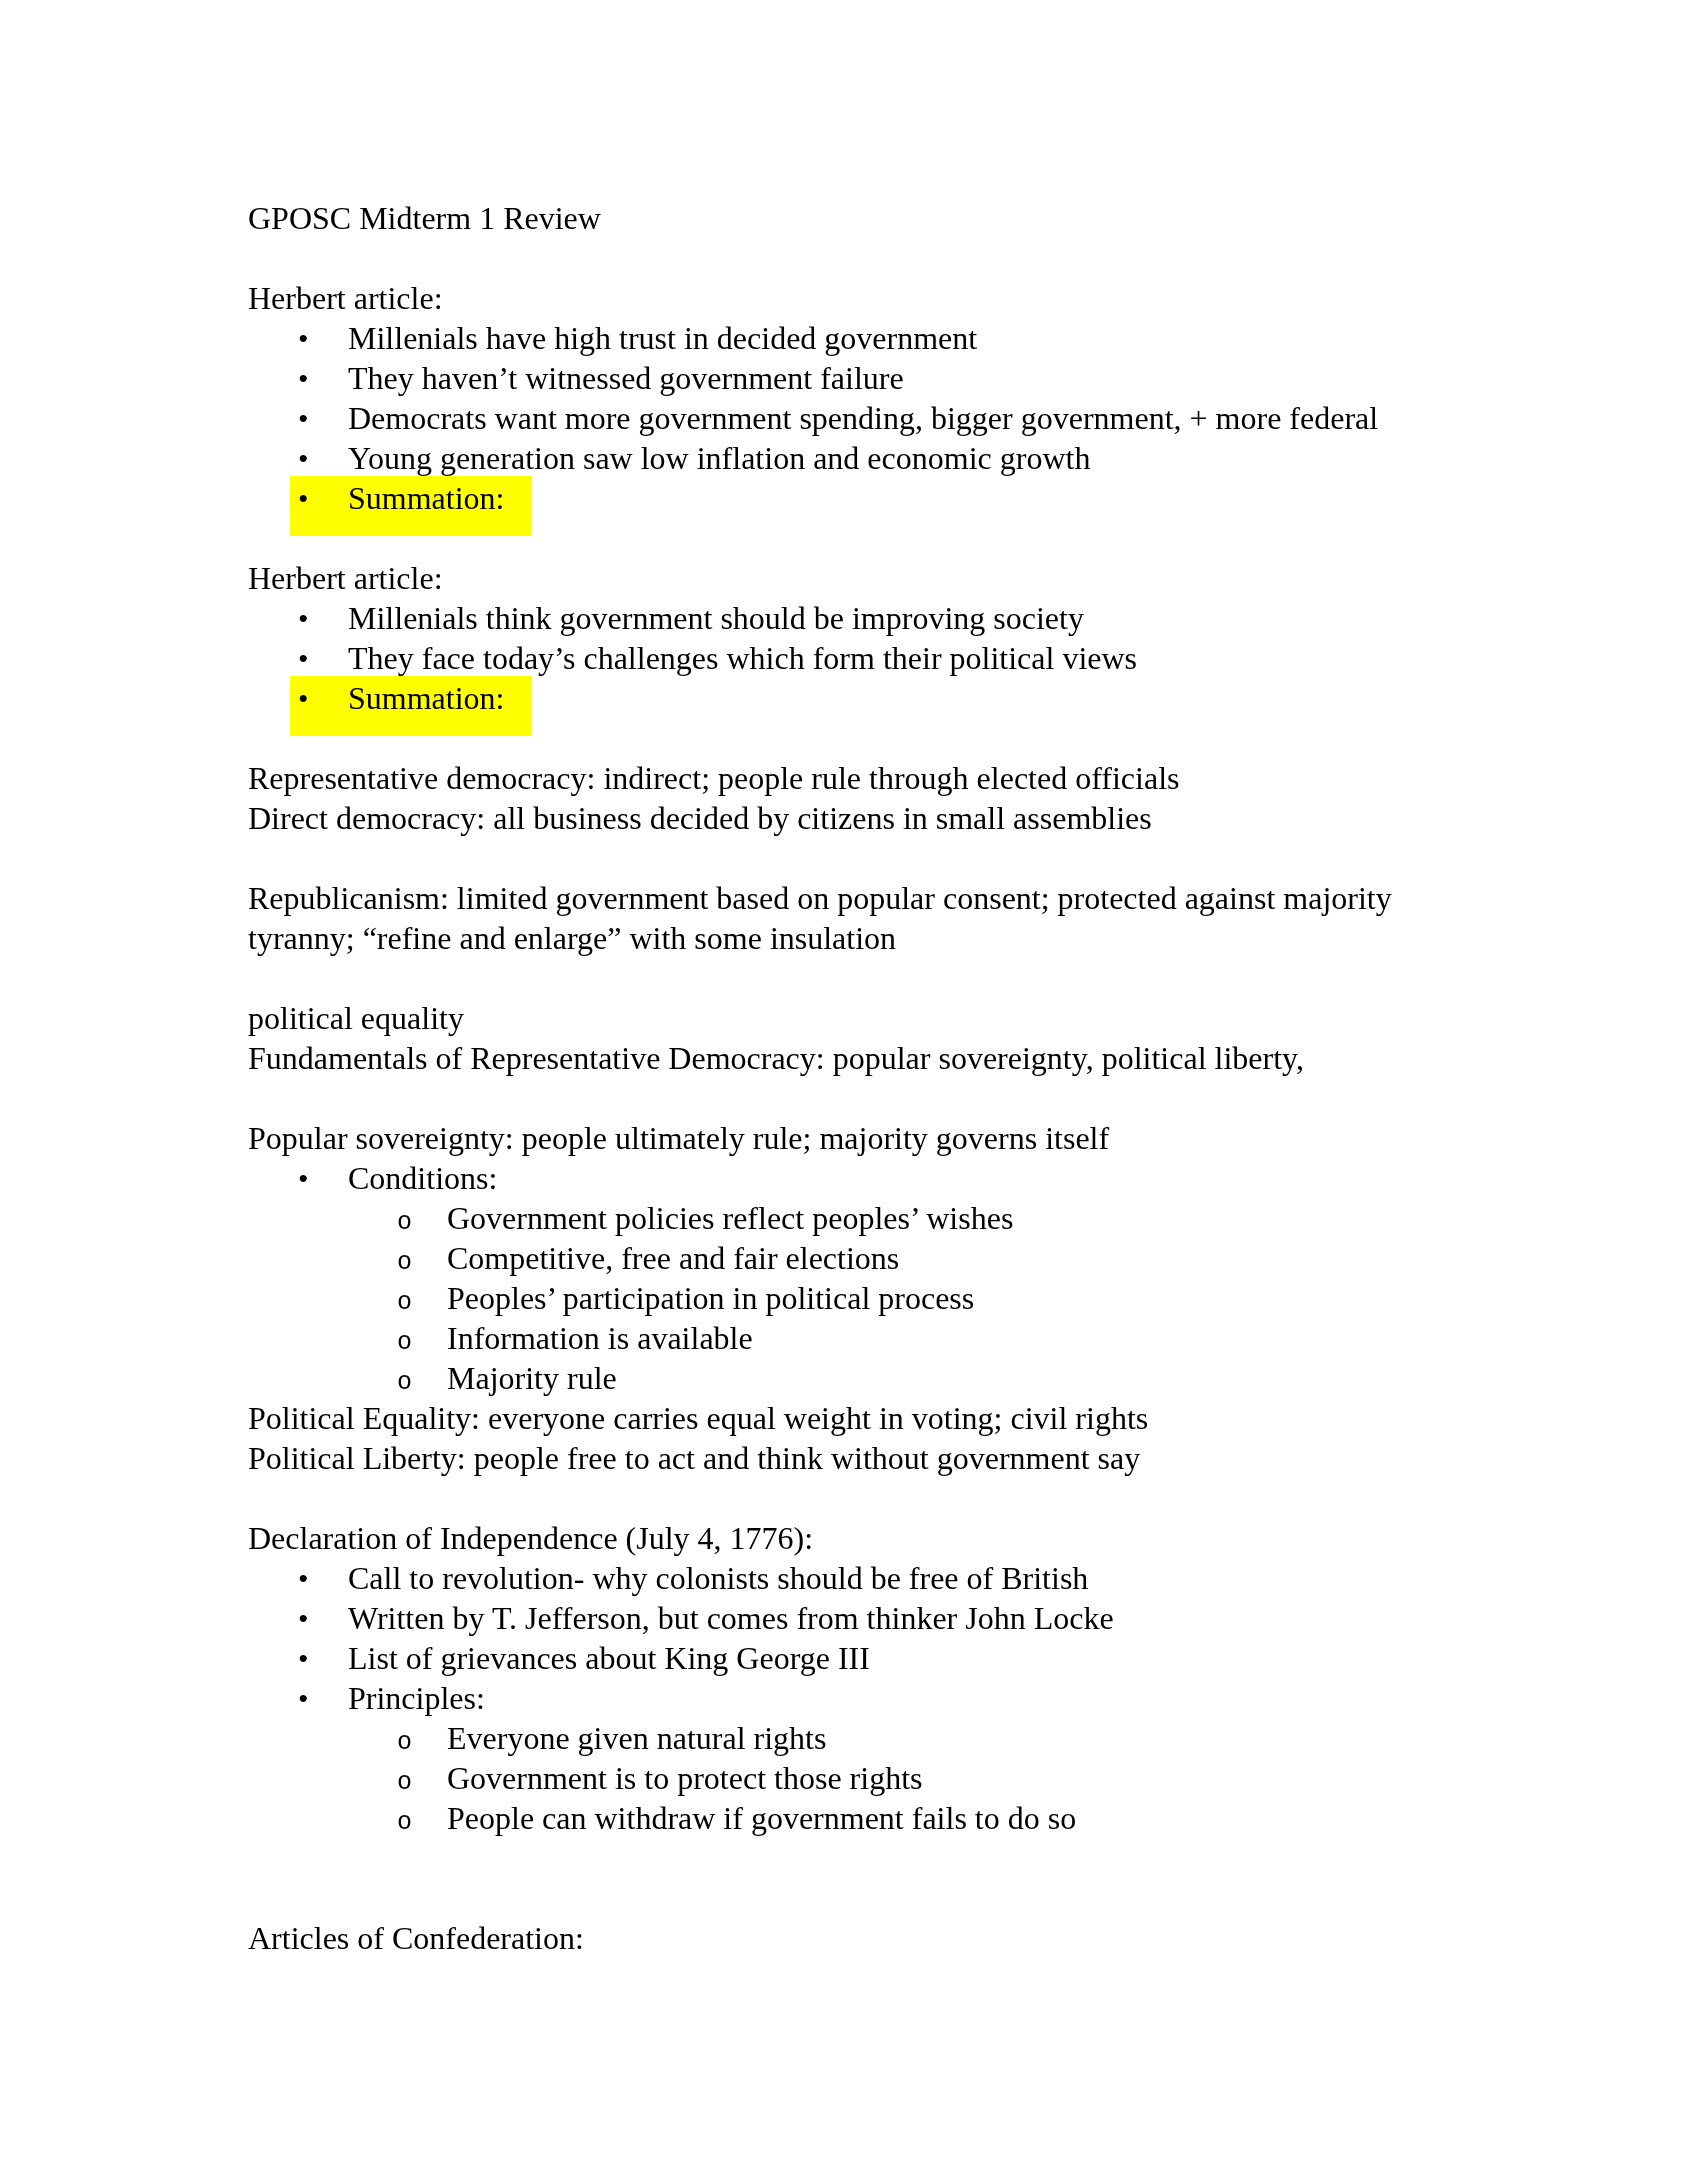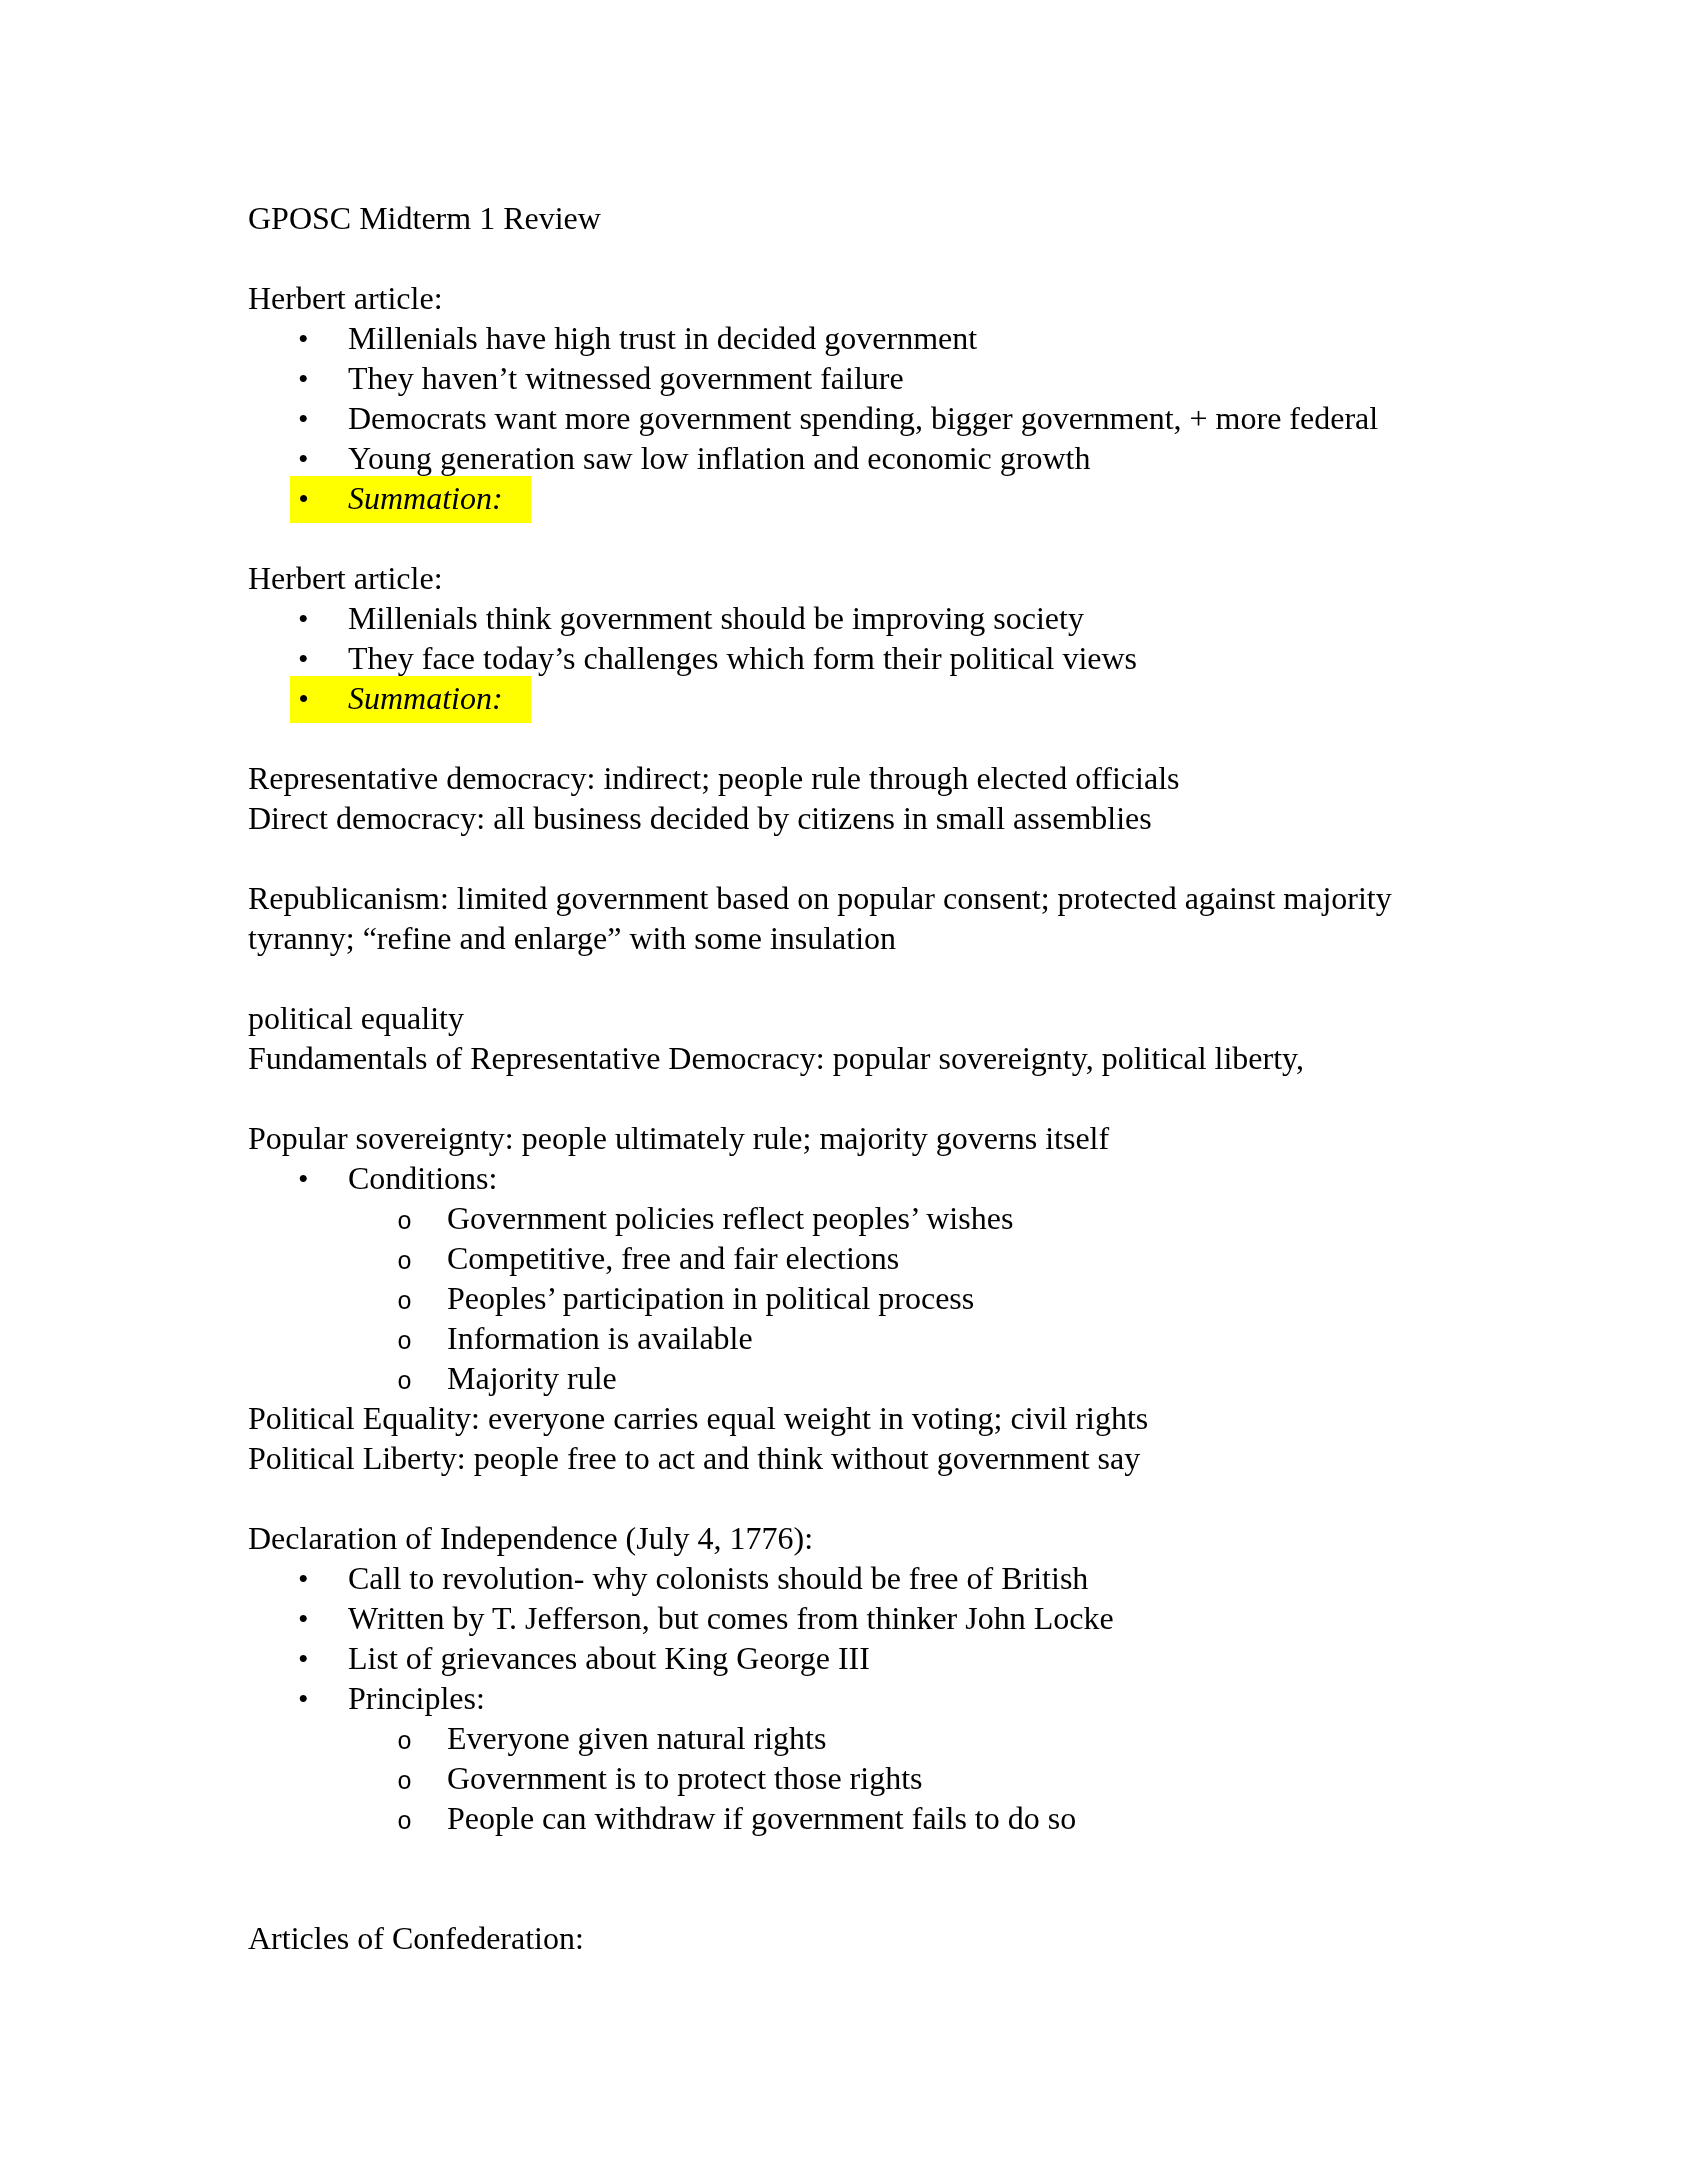--- a/index.html
+++ b/index.html
@@ -28,23 +28,22 @@
   .ind-b1  { width: 50px; }
   .ind-b1c { width: 99px; }
   .ind-b2  { width: 149px; }
   .bbox { width: 50px; height: auto; }
   .bbox.lvl1 { font-size: 30px; }
   .bbox.lvl2 {
     font-family: "Liberation Mono", "DejaVu Sans Mono", monospace;
     font-size: 25px;
   }
   .hl {
-    padding: 4px 28px 7px 8px;
+    padding: 4px 28px 20px 8px;
     margin-left: -8px;
-    font-style: italic;
   }
 </style>
 </head>
 <body>
 
 <div class="page">
     <div class="line"><span class="txt">GPOSC Midterm 1 Review</span></div>
     <div class="line blank">&nbsp;</div>
     <div class="line"><span class="txt">Herbert article:</span></div>
     <div class="line"><span class="ind ind-b1"></span><span class="bbox lvl1">•</span><span class="txt">Millenials have high trust in decided government</span></div>

